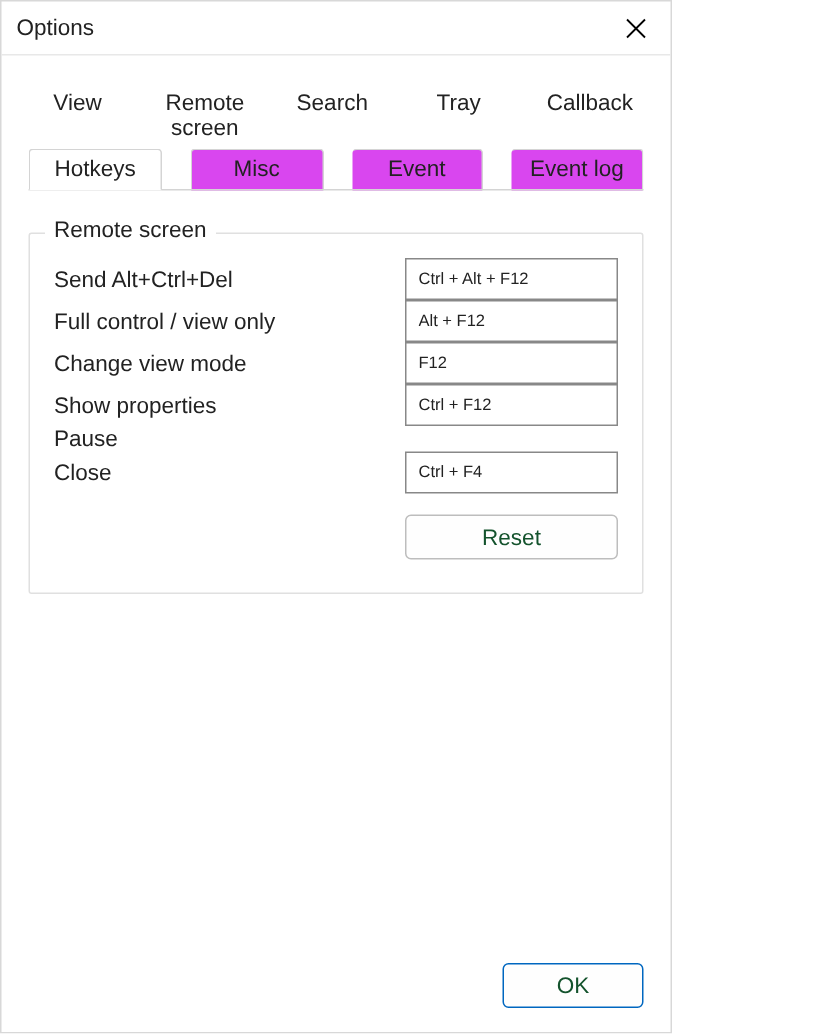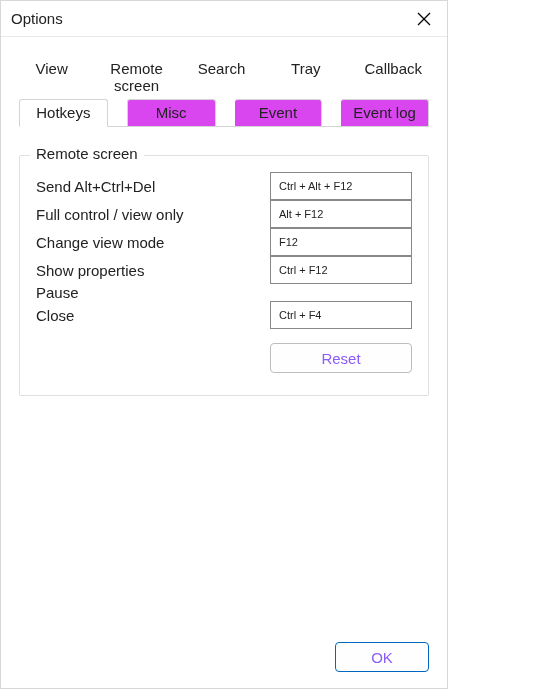--- a/index.html
+++ b/index.html
@@ -150,21 +150,21 @@
       margin-top: 14px;
     }
     .btn {
       min-width: 94px;
       height: 30px;
       border: 1px solid #bdbdbd;
       background: #fefefe;
       border-radius: 4px;
       font-size: 15px;
       font-family: inherit;
-      color: #8b5cf6;
+      color: #14532d;
       cursor: pointer;
       margin-left: 24px;
     }
     .btn.primary {
       border: 1px solid #0067c0;
     }
     .footer {
       height: 62px;
       display: flex;
       align-items: center;

